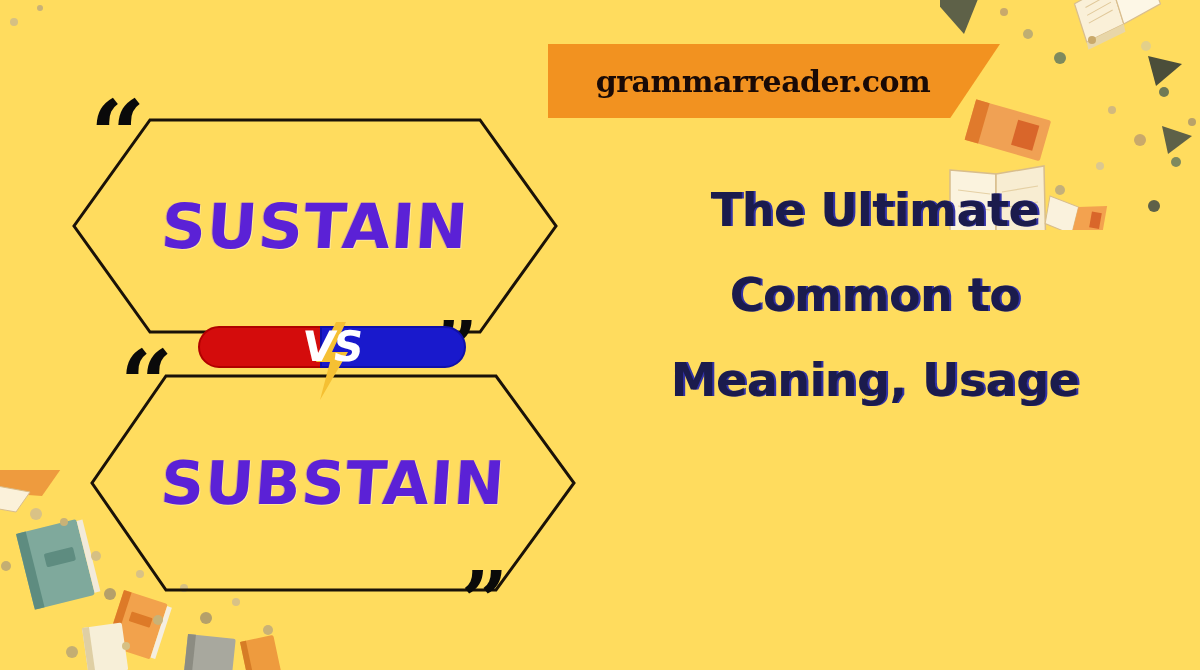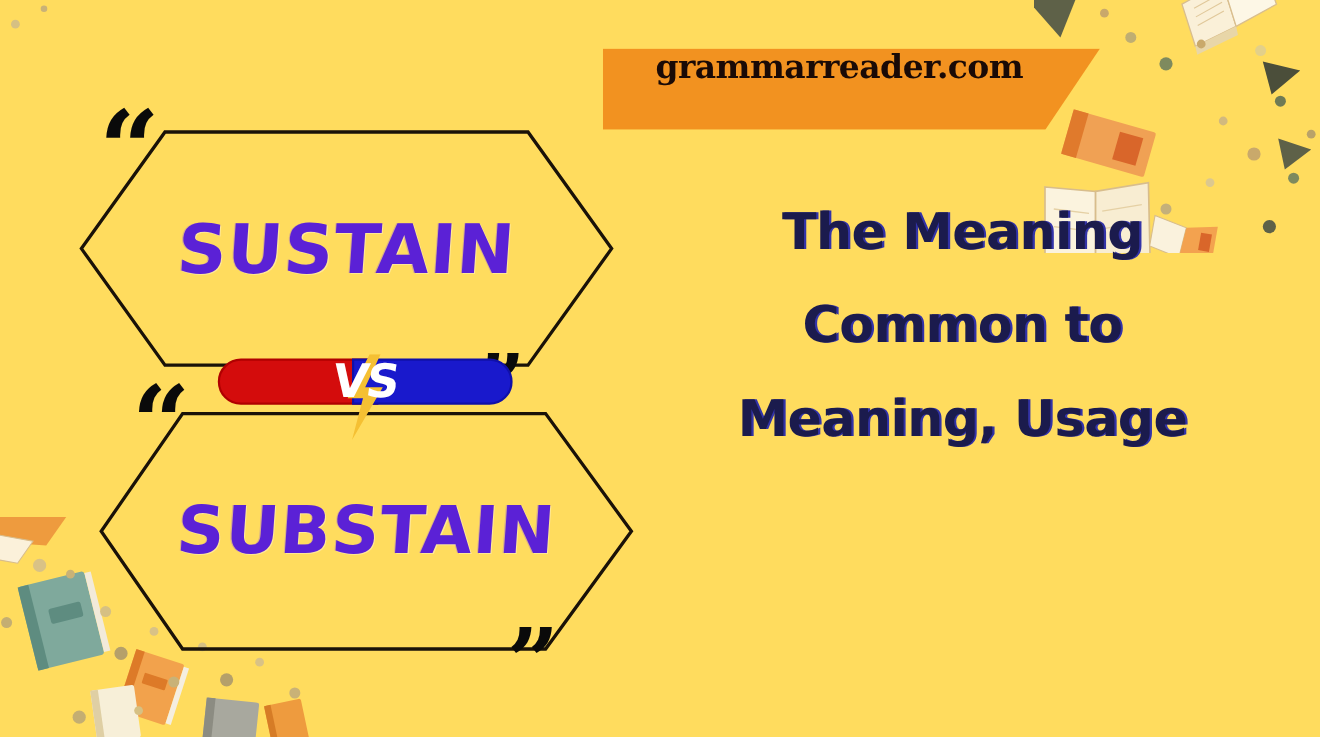--- a/index.html
+++ b/index.html
@@ -24,21 +24,21 @@
   #deco-bl { bottom:0; left:0; width:300px; height:200px; }
   #deco-br { bottom:0; right:0; width:120px; height:110px; }
 
   
   #site-banner {
     position:absolute;
     left:548px; top:44px;
     width:452px; height:74px;
     background:#F29220;
     clip-path: polygon(0 0, 100% 0, 89% 100%, 0 100%);
-    display:flex; align-items:flex-start; justify-content:center;
+    display:flex; align-items:center; justify-content:center;
   }
   #site-banner-text {
     font-family:"DejaVu Serif", serif;
     font-weight:bold;
     font-size:30px;
     color:#1A0A06;
     letter-spacing:-0.5px;
     margin-right:22px;
     white-space:nowrap;
   }
@@ -272,18 +272,18 @@
   <div id="vs-badge">
     <div class="vs-pill" id="vs-pill-red"></div>
     <div class="vs-pill" id="vs-pill-blue"></div>
     <svg id="vs-bolt" viewBox="0 0 60 78">
       <polygon points="34,0 14,40 28,40 18,78 46,30 30,30 44,0" fill="#F5C033"></polygon>
     </svg>
     <span id="vs-text">VS</span>
   </div>
 
   <div id="headline">
-    <div class="headline-line">The Meaning</div>
+    <div class="headline-line">The Ultimate</div>
     <div class="headline-line">Common to</div>
     <div class="headline-line">Meaning, Usage</div>
   </div>
 
 </div>
 
 </body></html>

